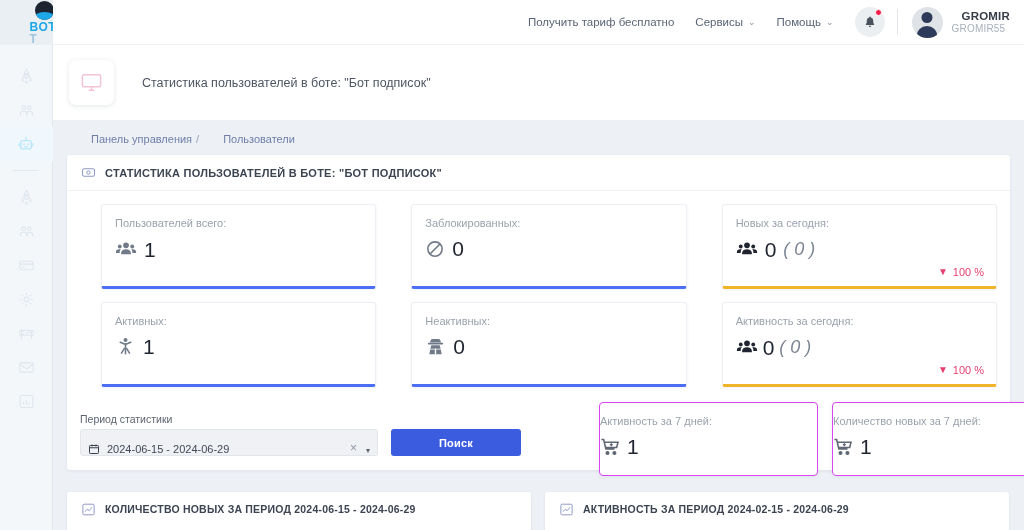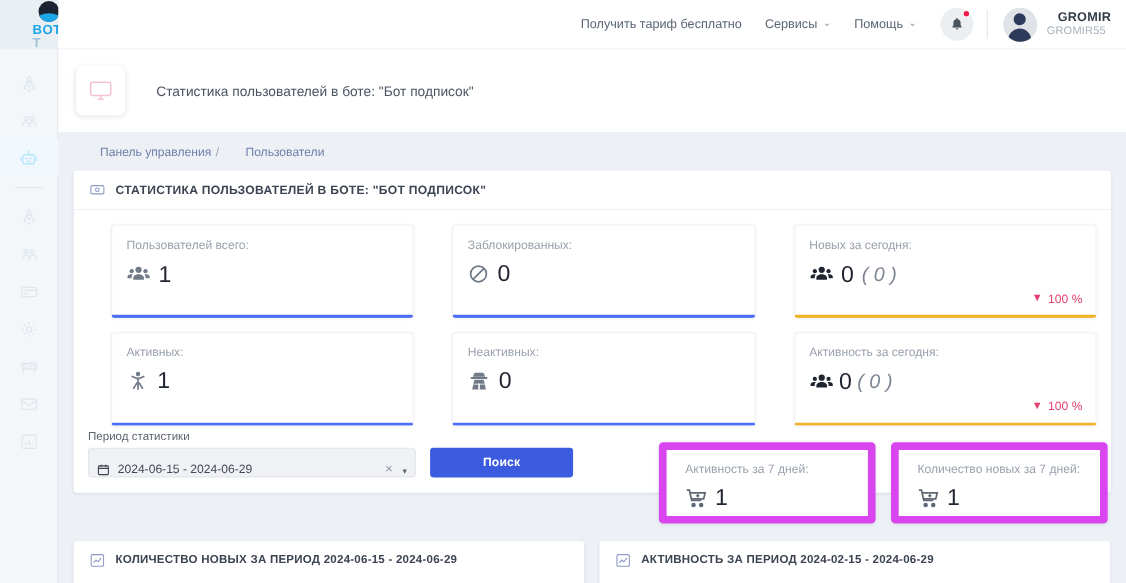--- a/index.html
+++ b/index.html
@@ -182,21 +182,21 @@
   .stat-delta {
     position: absolute; right: 12px; bottom: 8px;
     font-size: 11px; color: #e43f6f;
     display: flex; align-items: center; gap: 5px;
   }
   .stat-delta .chev { font-size: 10px; line-height: 10px; }
 
   
   .period-row {
     display: flex; align-items: flex-end; gap: 13px;
-    margin-top: 4px; padding-bottom: 14px;
+    margin-top: 26px; padding-bottom: 14px;
   }
   .field-group { width: 298px; }
   .field-label {
     font-size: 10.5px; color: #5d6470; margin-bottom: 4px; display: block;
   }
   .date-input {
     height: 27px; background: #eff1f4;
     border: 1px solid #e2e5ea; border-radius: 3px;
     display: flex; align-items: flex-end; padding: 0 7px;
     font-size: 11px; color: #414856; cursor: pointer;
@@ -211,24 +211,24 @@
     font-size: 11px; font-weight: bold; letter-spacing: .2px;
     cursor: pointer; font-family: "Liberation Sans", sans-serif;
   }
 
   
   .mini-cards {
     position: absolute; left: 546px; top: 282px;
     display: flex; gap: 14px;
   }
   .mini-card {
-    width: 197px; height: 74px;
-    background: #fff; border: 7px solid #d946ef;
+    width: 219px; height: 74px;
+    background: #fff; border: 1px solid #d946ef;
     border-radius: 4px; box-shadow: 0 1px 4px rgba(40,60,90,.08);
-    padding: 12px 13px 0 17px;
+    padding: 12px 13px 0 0;
   }
 
   
   .bottom-panels {
     position: absolute; left: 14px; top: 372px;
     display: flex; gap: 14px;
   }
   .chart-panel {
     width: 464px; height: 60px;
     background: #fff; border-radius: 3px;

